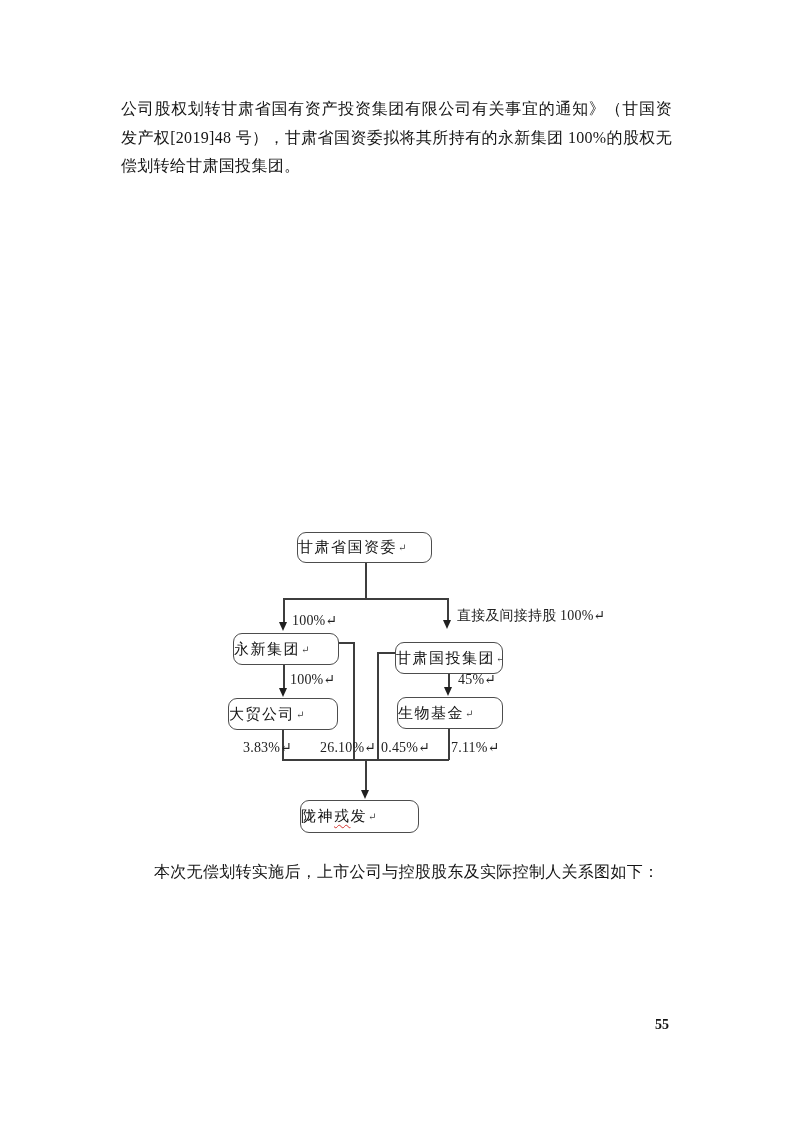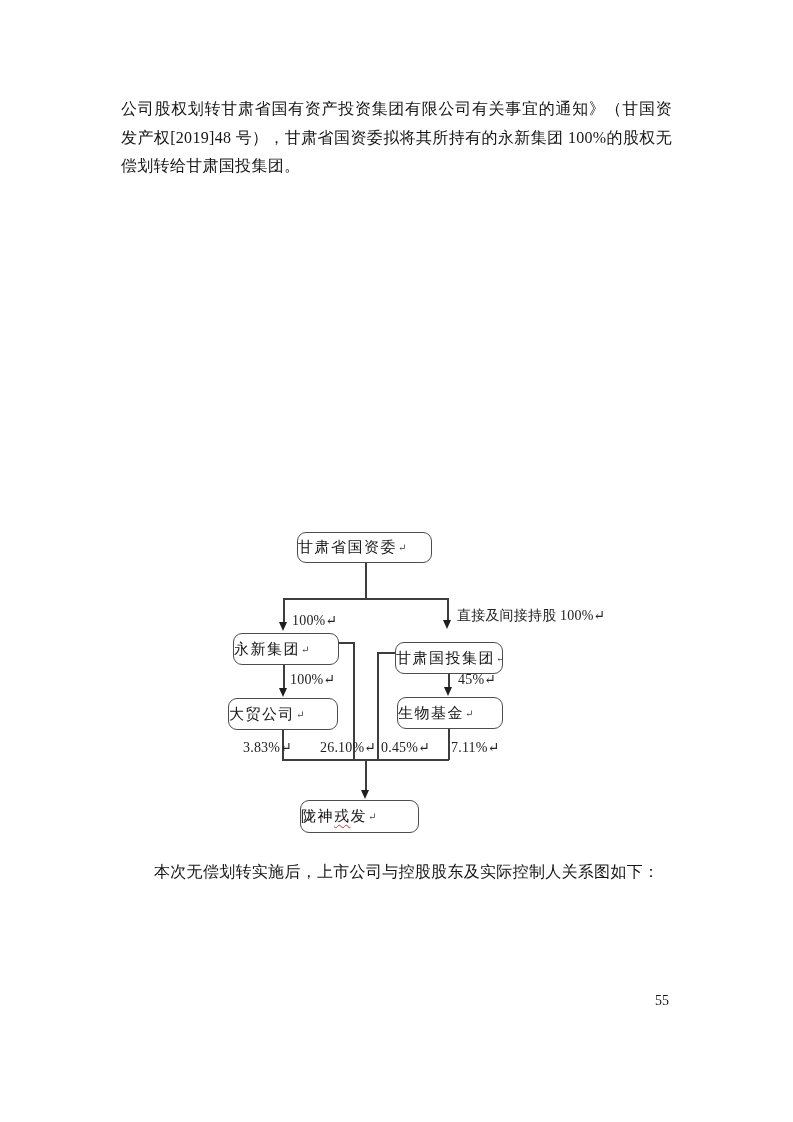--- a/index.html
+++ b/index.html
@@ -8,22 +8,22 @@
     font-family:"Liberation Serif","DejaVu Serif",serif; color:#141414;
     overflow:hidden;
   }
   .para {
     position:absolute; left:121px; width:551px; margin:0;
     font-size:16px; line-height:28.5px; text-align:justify;
     letter-spacing:0.3px;
   }
   .indent { text-indent:33px; }
   .pagenum {
-    position:absolute; left:655px; top:993px;
-    font-size:14px; font-weight:normal;
+    position:absolute; left:655px; top:1017px;
+    font-size:14px; font-weight:bold;
   }
   
   .diagram { position:absolute; left:0; top:530px; width:793px; height:315px; }
   .node {
     position:absolute; box-sizing:border-box; background:#ffffff;
     border:1.5px solid #4d4d4d; border-radius:9px;
     display:flex; align-items:center; 
     font-size:15px; letter-spacing:1.5px; white-space:nowrap;
   }
   .ret { font-size:10px; color:#444; letter-spacing:0; margin-left:1px; }

